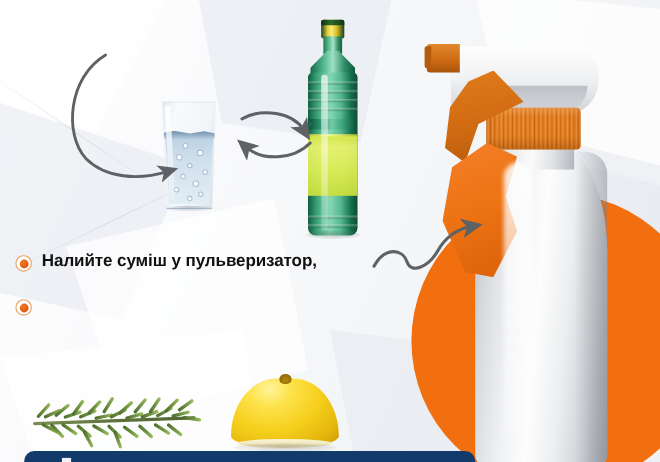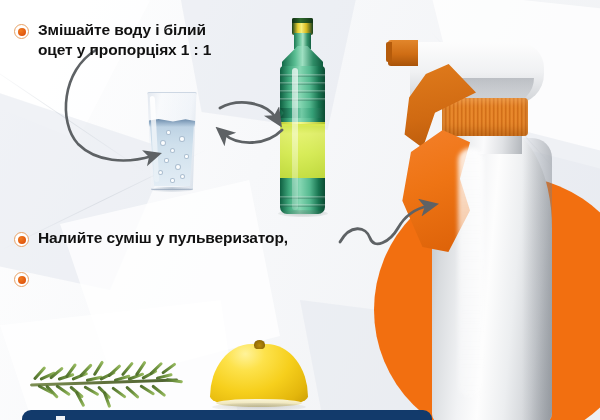--- a/index.html
+++ b/index.html
@@ -483,25 +483,20 @@
     <div class="needle" style="left:84px; top:42px; transform:rotate(70deg);"></div>
   </div>
 
   <div class="lemon">
     <div class="lemon-dome"></div>
     <div class="lemon-nub"></div>
     <div class="lemon-cut"></div>
     <div class="lemon-shadow"></div>
   </div>
 
-  <div class="bullet-row" id="step1">
-    <span class="bullet-dot"></span>
-    <span class="bullet-text">Змішайте воду і білий
-оцет у пропорціях 1 : 1</span>
-  </div>
 
   <div class="bullet-row" id="step2">
     <span class="bullet-dot"></span>
     <span class="bullet-text">Налийте суміш у пульверизатор,</span>
   </div>
 
   <div class="bullet-row" id="step3">
     <span class="bullet-dot"></span>
   </div>
 

